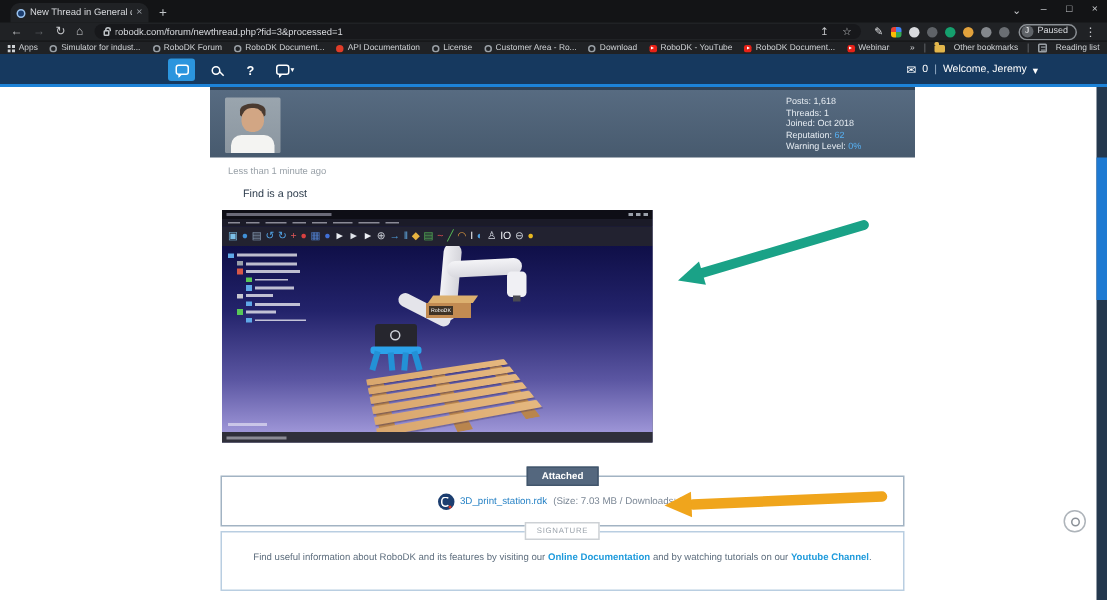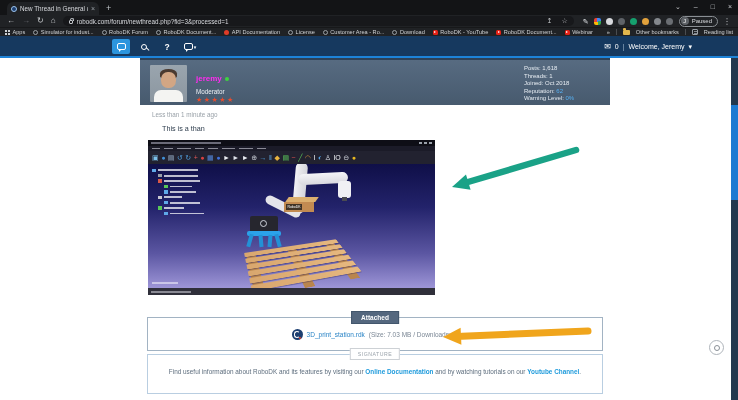--- a/index.html
+++ b/index.html
@@ -280,36 +280,31 @@
   <div class="sthumb"></div>
 </div>
 
 <div class="thread">
   <div class="postheader">
     <div class="avatar">
       <span class="av-hair"></span>
       <span class="av-head"></span>
       <span class="av-shirt"></span>
     </div>
-    <div class="uinfo">
-      <span class="uname">jeremy</span><span class="odot"></span>
-      <div class="role">Moderator</div>
-      <div class="stars">★★★★★</div>
-    </div>
     <div class="stats">
         <div><span>Posts: </span><span>1,618</span></div>
         <div><span>Threads: </span><span>1</span></div>
         <div><span>Joined: </span><span>Oct 2018</span></div>
         <div><span>Reputation: </span><span class="hl">62</span></div>
         <div><span>Warning Level: </span><span class="hl">0%</span></div>
       </div>
   </div>
 
   <div class="timestamp">Less than 1 minute ago</div>
-  <div class="postbody">This is a than</div>
+  <div class="postbody">Find is a post</div>
 
   <div class="appshot">
     <div class="app-title">
       <span class="app-title-bar"></span>
       <span class="app-wbtns">
           <span></span>
           <span></span>
           <span></span>
         </span>
     </div>

